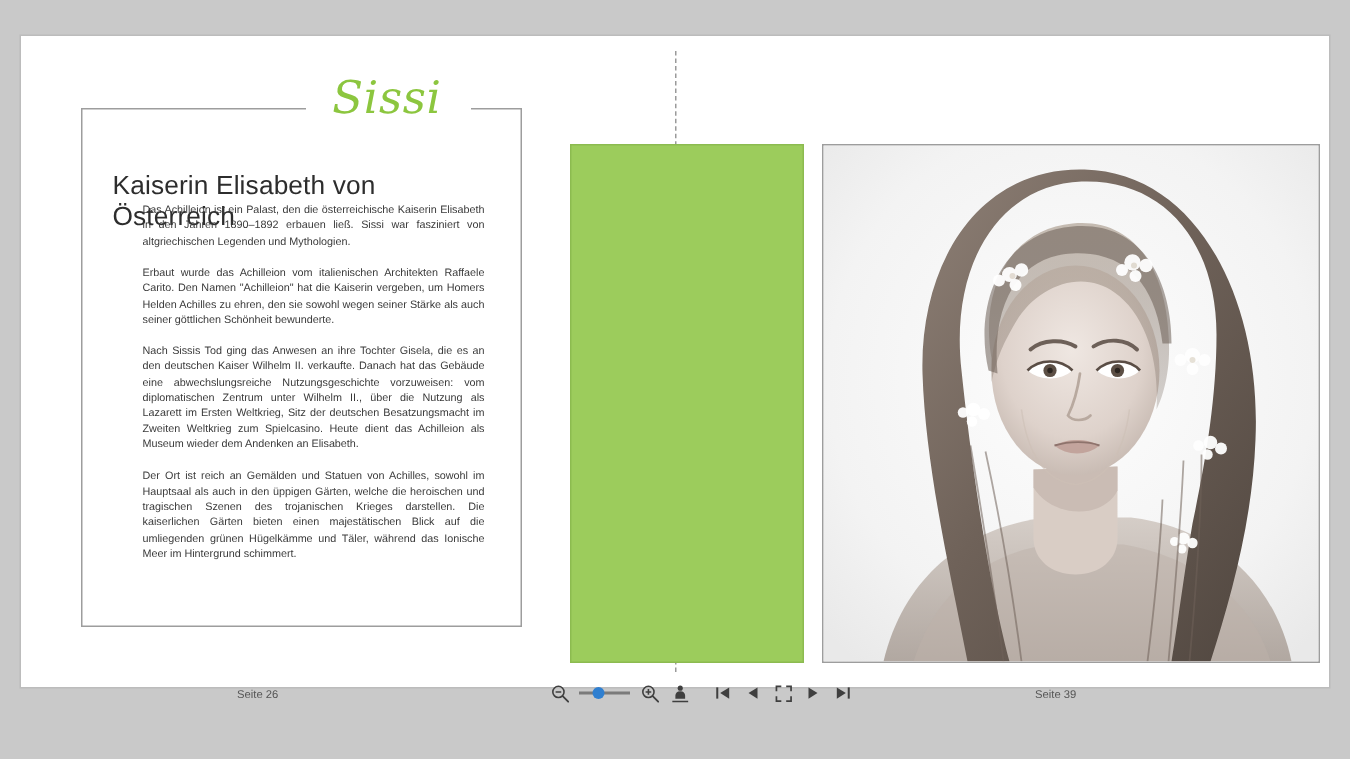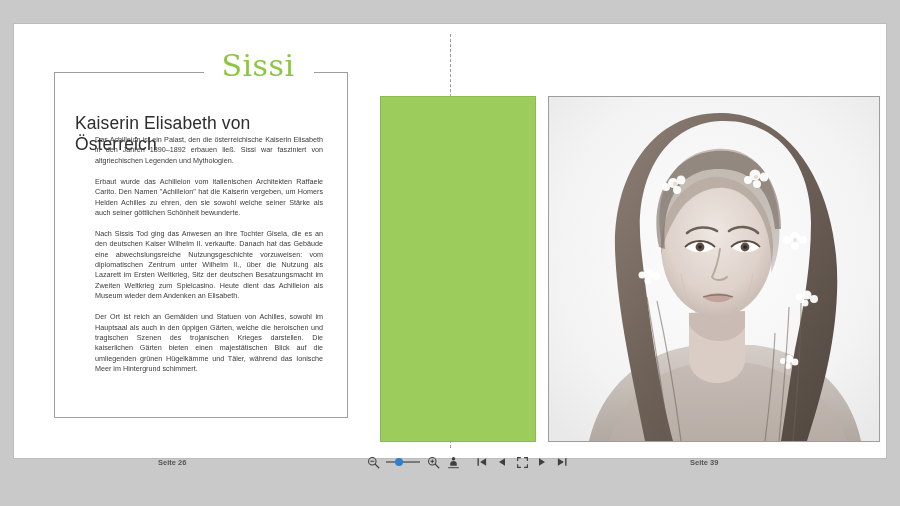--- a/index.html
+++ b/index.html
@@ -53,20 +53,21 @@
     border: 1px solid #9d9d9d;
   }
   .sissi-logo {
     position: absolute;
     left: 196px;
     top: 22px;
     width: 96px;
     height: 40px;
     color: #8cc63f;
     font-family: "DejaVu Serif", serif;
+    font-style: italic;
     font-size: 30px;
     line-height: 40px;
     text-align: center;
     z-index: 5;
     letter-spacing: 0.5px;
   }
   .logo-mask {
     position: absolute;
     left: 190px;
     top: 44px;
@@ -130,21 +131,20 @@
   .portrait svg { display: block; }
 
   
   .toolbar {
     position: absolute;
     left: 0;
     bottom: 0;
     width: 900px;
     height: 64px;
     color: #444;
-    font-weight: bold;
   }
   .page-label {
     position: absolute;
     top: 16px;
     font-size: 7.5px;
     color: #555;
     font-family: "Liberation Sans", sans-serif;
   }
   .page-label.left { left: 158px; }
   .page-label.right { left: 690px; }
@@ -201,21 +201,21 @@
 
   <div class="spread">
     <div class="spread-inner">
 
       <div class="fold"></div>
 
       <div class="left-page">
         <h1 class="doc-title">Kaiserin Elisabeth von Österreich</h1>
         <div class="body-col">
           <p class="para">Das Achilleion ist ein Palast, den die österreichische Kaiserin Elisabeth in den Jahren 1890–1892 erbauen ließ. Sissi war fasziniert von altgriechischen Legenden und Mythologien.</p>
-          <p class="para">Erbaut wurde das Achilleion vom italienischen Architekten Raffaele Carito. Den Namen "Achilleion" hat die Kaiserin vergeben, um Homers Helden Achilles zu ehren, den sie sowohl welche seiner Stärke als auch seiner göttlichen Schönheit bewunderte.</p>
+          <p class="para">Erbaut wurde das Achilleion vom italienischen Architekten Raffaele Carito. Den Namen "Achilleion" hat die Kaiserin vergeben, um Homers Helden Achilles zu ehren, den sie sowohl wegen seiner Stärke als auch seiner göttlichen Schönheit bewunderte.</p>
           <p class="para">Nach Sissis Tod ging das Anwesen an ihre Tochter Gisela, die es an den deutschen Kaiser Wilhelm II. verkaufte.
 Danach hat das Gebäude eine abwechslungsreiche Nutzungsgeschichte vorzuweisen: vom diplomatischen Zentrum unter Wilhelm II., über die Nutzung als Lazarett im Ersten Weltkrieg, Sitz der deutschen Besatzungsmacht im Zweiten Weltkrieg zum Spielcasino. Heute dient das Achilleion als Museum wieder dem Andenken an Elisabeth.</p>
           <p class="para">Der Ort ist reich an Gemälden und Statuen von Achilles, sowohl im Hauptsaal als auch in den üppigen Gärten, welche die heroischen und tragischen Szenen des trojanischen Krieges darstellen. Die kaiserlichen Gärten bieten einen majestätischen Blick auf die umliegenden grünen Hügelkämme und Täler, während das Ionische Meer im Hintergrund schimmert.</p>
         </div>
       </div>
       <div class="logo-mask"></div>
       <div class="sissi-logo">Sissi</div>
 
       <div class="green-panel"></div>
 

